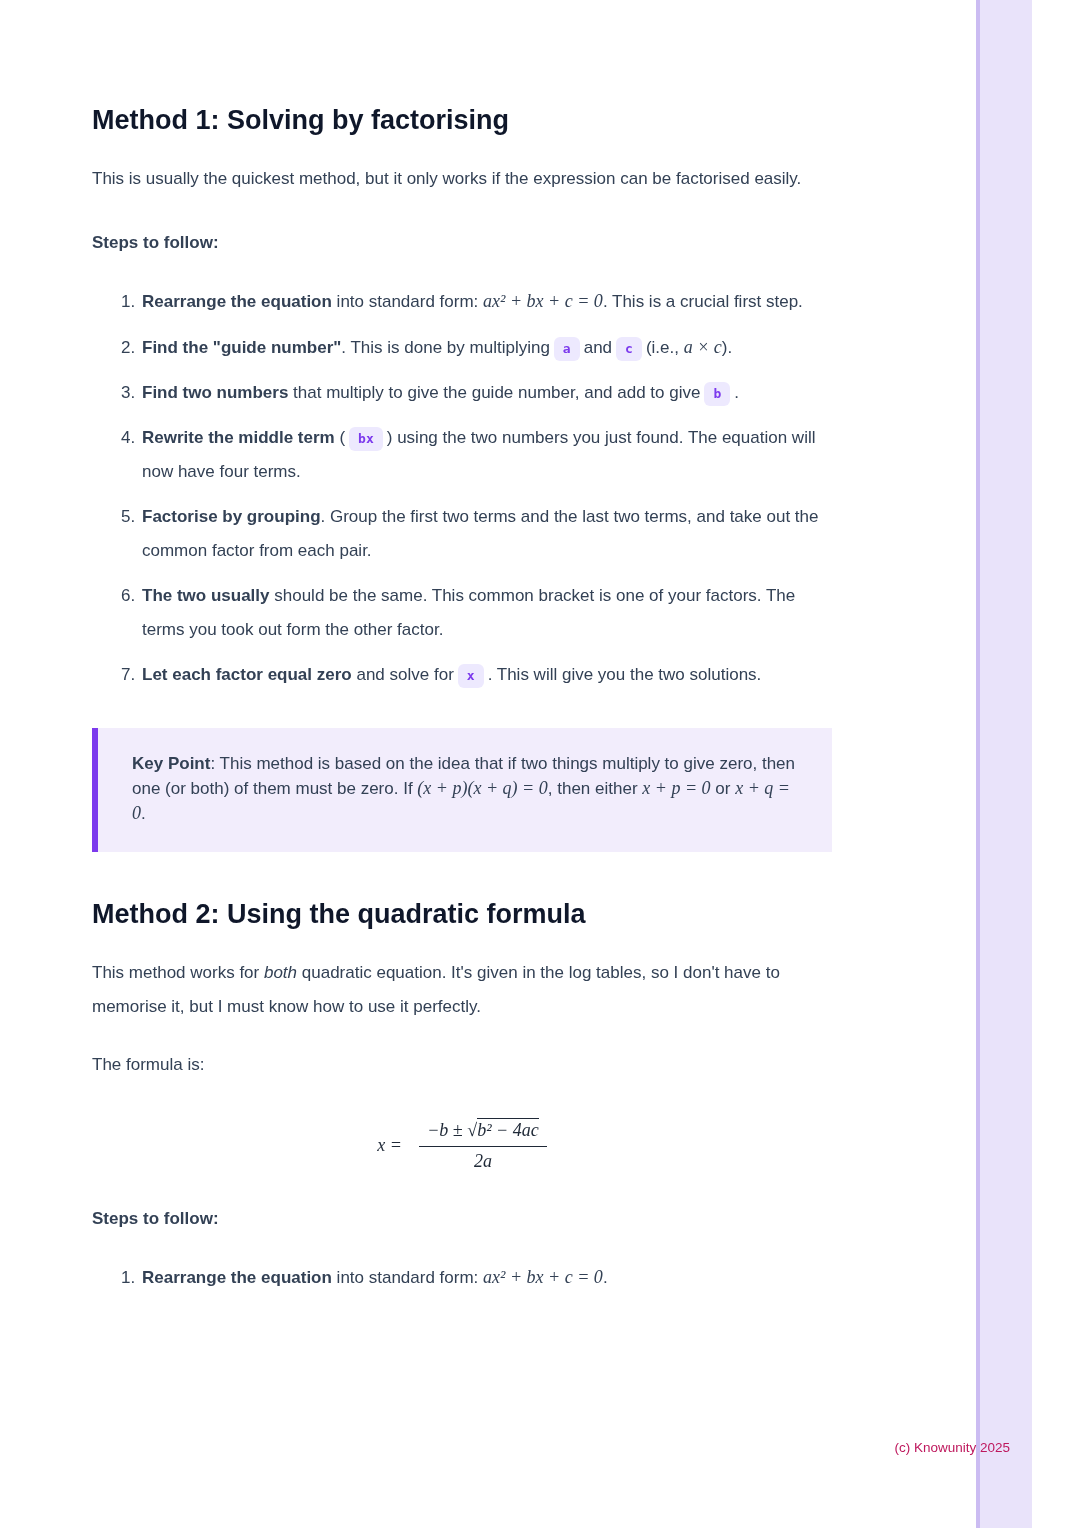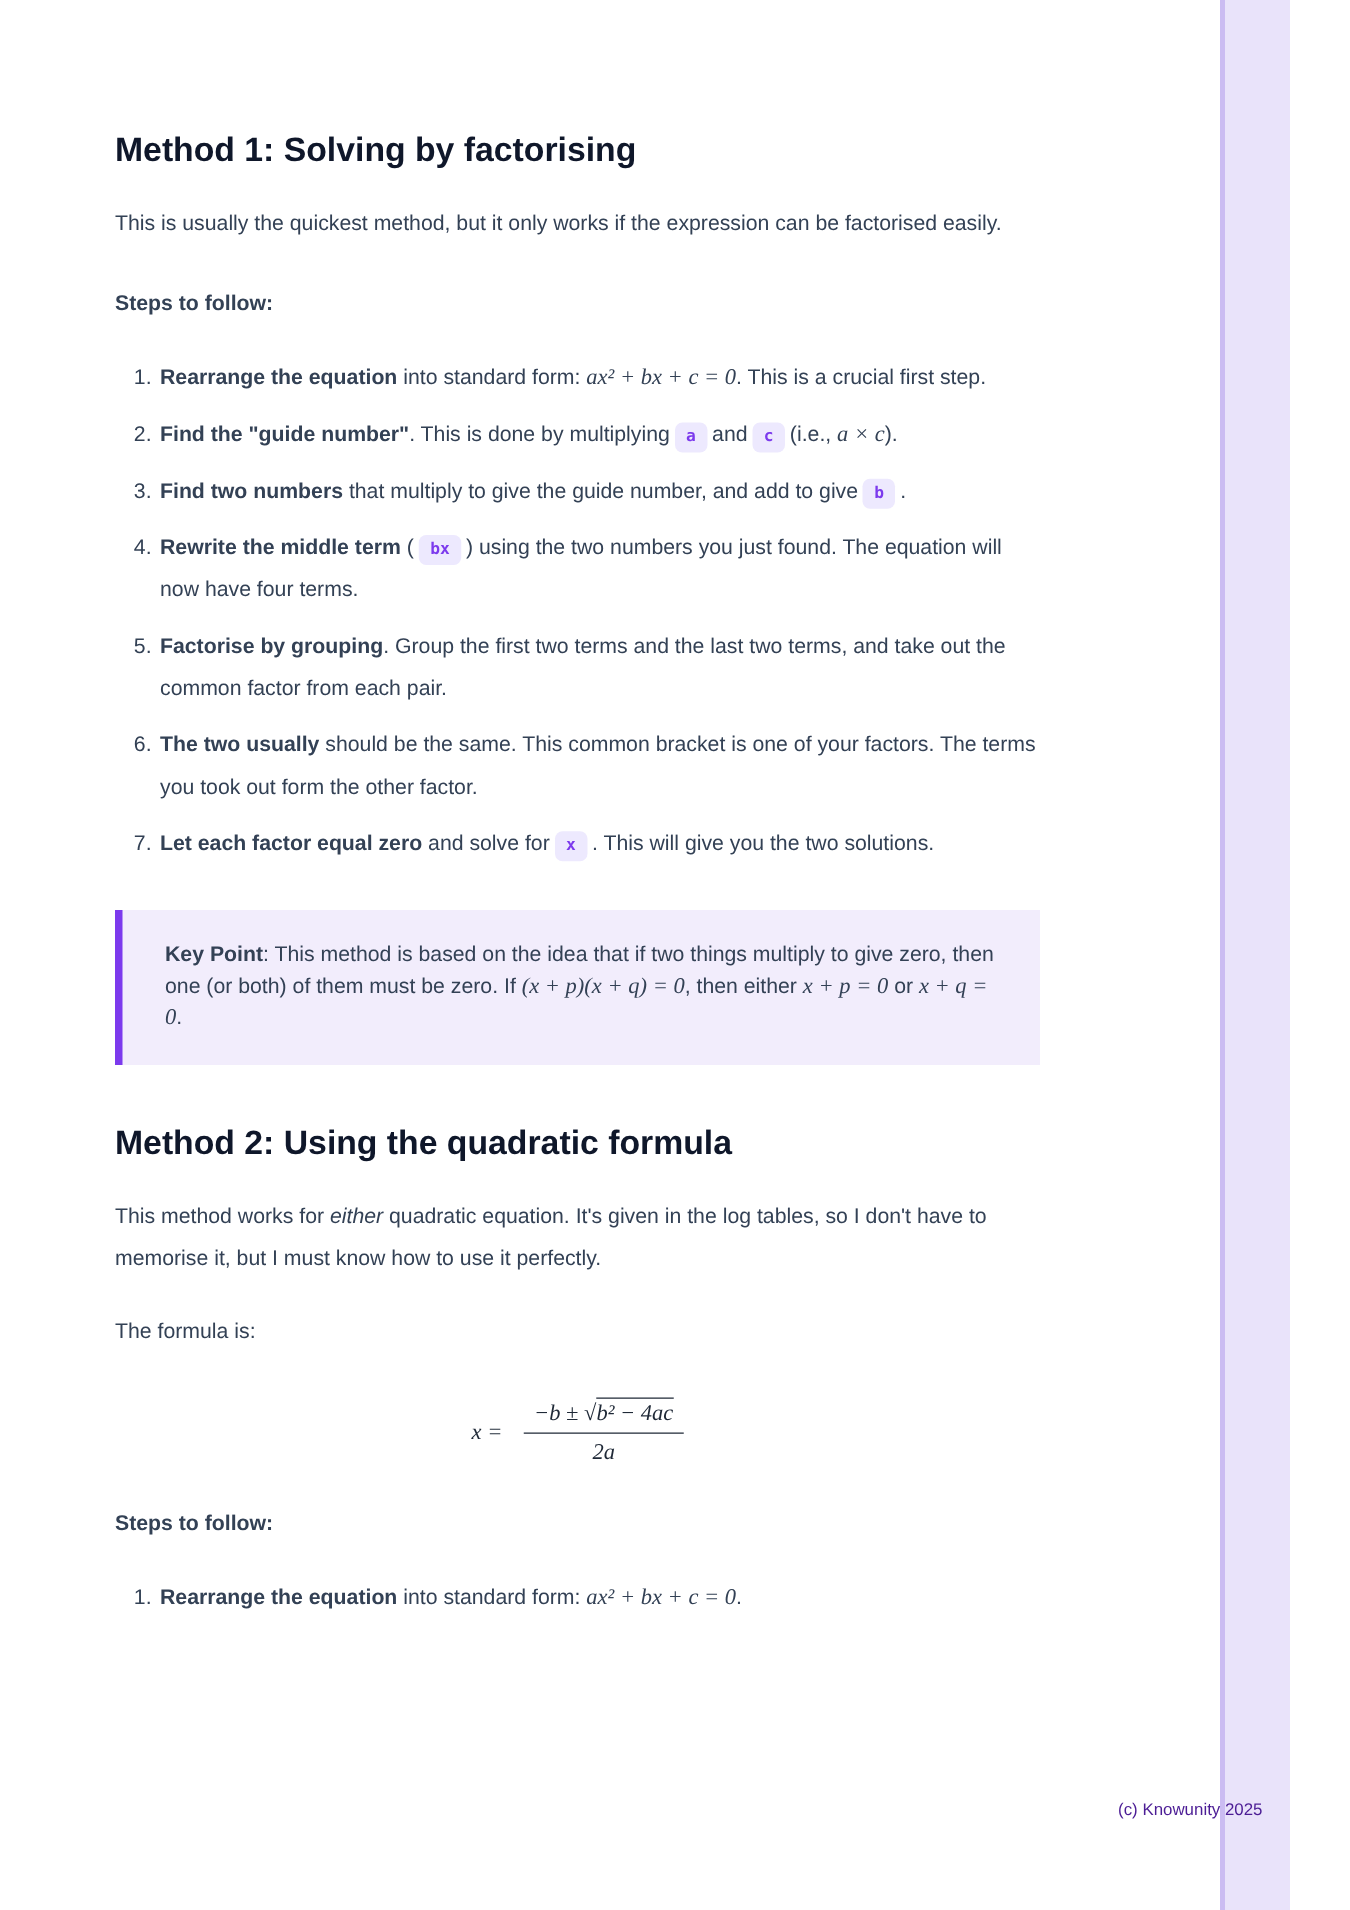--- a/index.html
+++ b/index.html
@@ -21,21 +21,21 @@
   .para { margin-top: 24px; }
   h2 {
     color: #0f172a;
     font-size: 27px;
     font-weight: 700;
     line-height: 1.25;
     margin-top: 46px;
   }
   .steps-label { margin-top: 30px; font-weight: 700; }
   ol { margin-top: 24px; padding-left: 34px; }
-  ol li { margin-bottom: 11px; padding-left: 2px; }
+  ol li { margin-bottom: 11px; padding-left: 2px; margin-left: 14px; }
   .seg-text { }
   .seg-bold { font-weight: 700; }
   .seg-italic { font-style: italic; }
   .seg-math {
     font-family: "Liberation Serif", serif;
     font-style: italic;
     font-size: 18px;
   }
   .seg-code {
     font-family: "DejaVu Sans Mono", monospace;
@@ -77,21 +77,21 @@
     text-align: right;
   }
   .frac .den { display: block; padding-top: 4px; }
   .sqrt-glyph { font-style: normal; }
   .sqrt-content { border-top: 1.5px solid #1f2937; padding-top: 1px; }
   .footer-credit {
     position: absolute;
     top: 1440px;
     right: 70px;
     font-size: 13.5px;
-    color: #4c1d95;
+    color: #be185d;
     z-index: 3;
   }
   .side-rail {
     position: absolute;
     top: 0;
     bottom: 0;
     right: 48px;
     width: 56px;
     background: #e9e3fa;
     border-left: 4px solid #cbbcf2;
@@ -121,21 +121,21 @@
       <li><span class="seg-bold">The two usually</span><span class="seg-text"> should be the same. This common bracket is one of your factors. The terms you took out form the other factor.</span></li>
       <li><span class="seg-bold">Let each factor equal zero</span><span class="seg-text"> and solve for</span><span class="seg-code">x</span><span class="seg-text">. This will give you the two solutions.</span></li>
     </ol>
 
   <div class="callout">
     <p class="body"><span class="seg-bold">Key Point</span><span class="seg-text">: This method is based on the idea that if two things multiply to give zero, then one (or both) of them must be zero. If </span><span class="seg-math">(x + p)(x + q) = 0</span><span class="seg-text">, then either </span><span class="seg-math">x + p = 0</span><span class="seg-text"> or </span><span class="seg-math">x + q = 0</span><span class="seg-text">.</span></p>
   </div>
 
   <h2>Method 2: Using the quadratic formula</h2>
 
-  <p class="para"><span class="seg-text">This method works for </span><span class="seg-italic">either</span><span class="seg-text"> quadratic equation. It's given in the log tables, so I don't have to memorise it, but I must know how to use it perfectly.</span></p>
+  <p class="para"><span class="seg-text">This method works for </span><span class="seg-italic">both</span><span class="seg-text"> quadratic equation. It's given in the log tables, so I don't have to memorise it, but I must know how to use it perfectly.</span></p>
 
   <p class="para">The formula is:</p>
 
   <div class="formula-block">
     <span class="seg-math f-lhs">x =</span>
     <span class="frac">
       <span class="num seg-math"><span>−b ± </span><span class="sqrt-glyph">√</span><span class="sqrt-content">b² − 4ac</span></span>
       <span class="den seg-math">2a</span>
     </span>
   </div>

